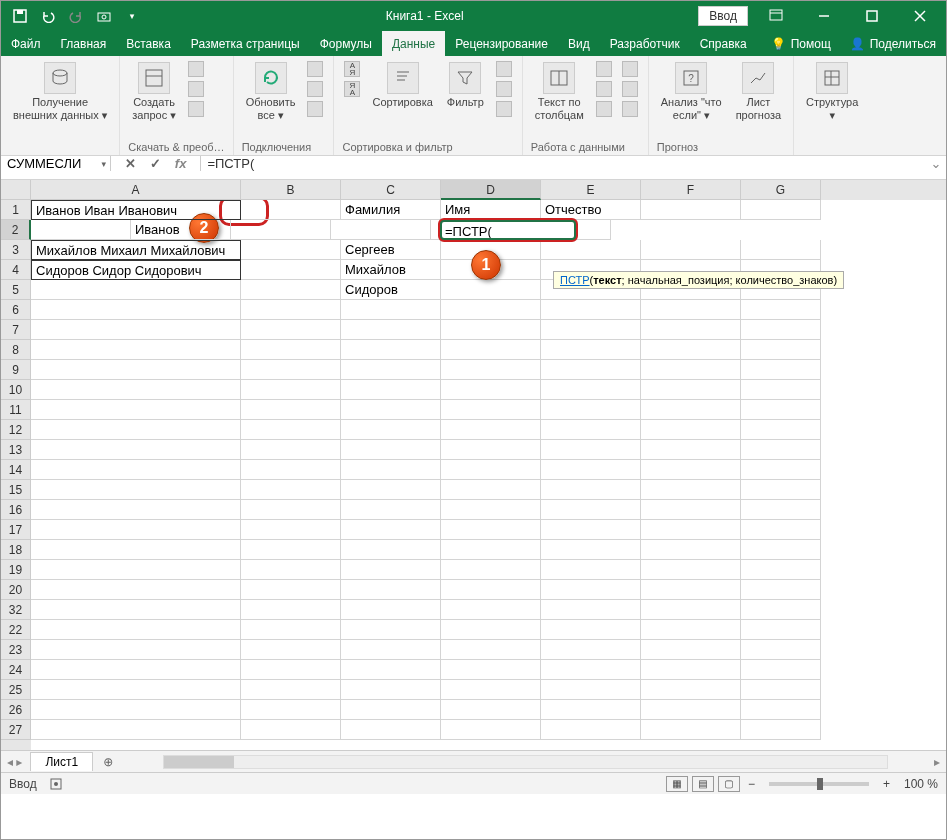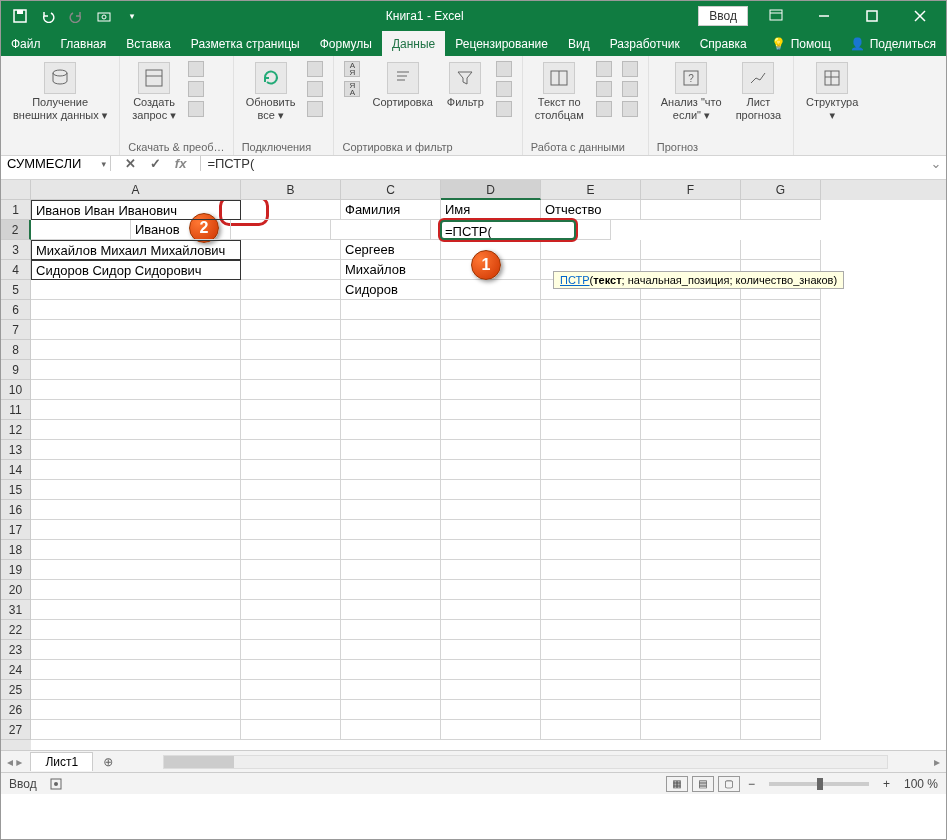--- a/index.html
+++ b/index.html
@@ -402,21 +402,21 @@
         <div class="row-header">11</div>
         <div class="row-header">12</div>
         <div class="row-header">13</div>
         <div class="row-header">14</div>
         <div class="row-header">15</div>
         <div class="row-header">16</div>
         <div class="row-header">17</div>
         <div class="row-header">18</div>
         <div class="row-header">19</div>
         <div class="row-header">20</div>
-        <div class="row-header">31</div>
+        <div class="row-header">32</div>
         <div class="row-header">22</div>
         <div class="row-header">23</div>
         <div class="row-header">24</div>
         <div class="row-header">25</div>
         <div class="row-header">26</div>
         <div class="row-header">27</div>
       </div>
     <div class="cells" id="cells">
 
     <div class="cell-row">

